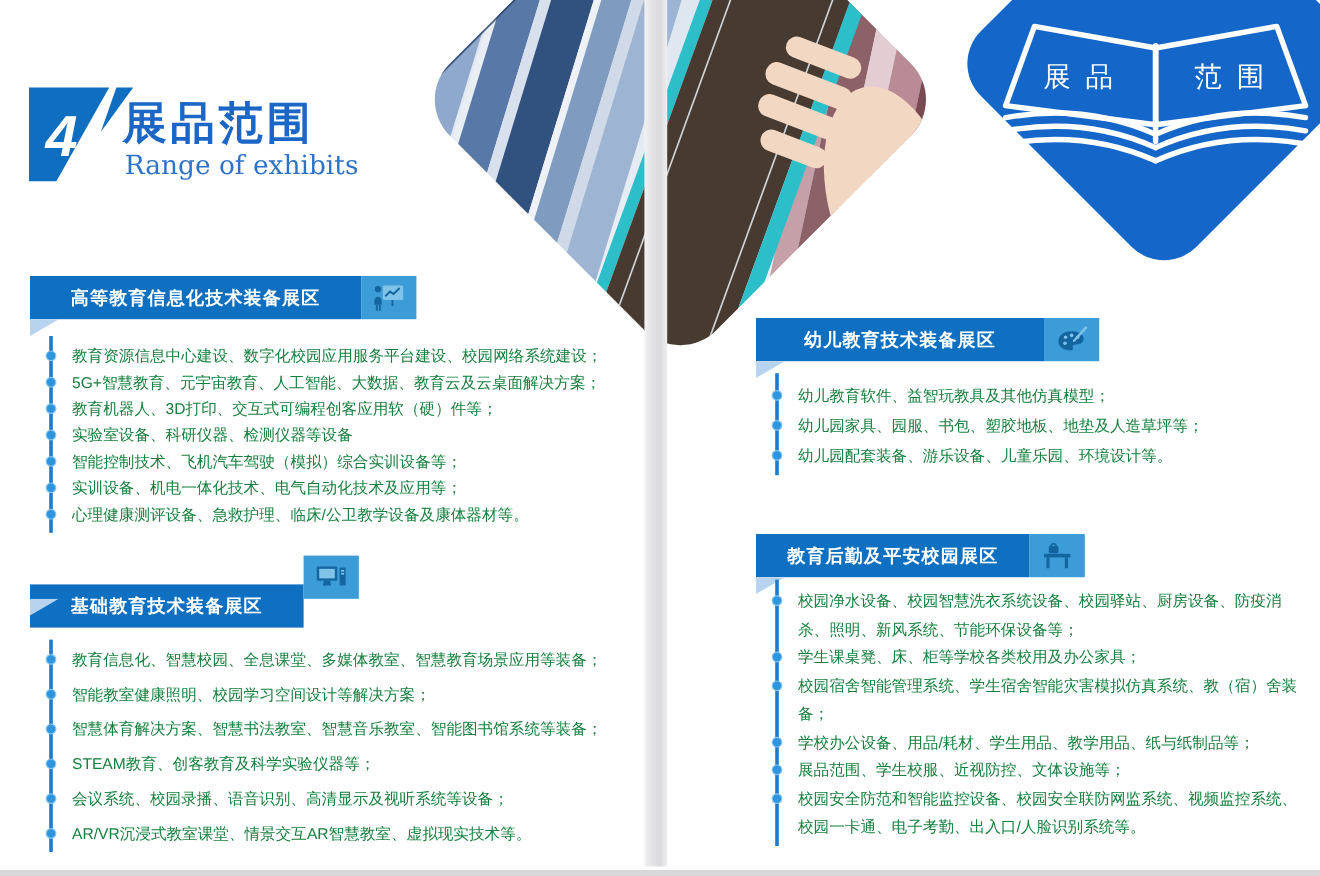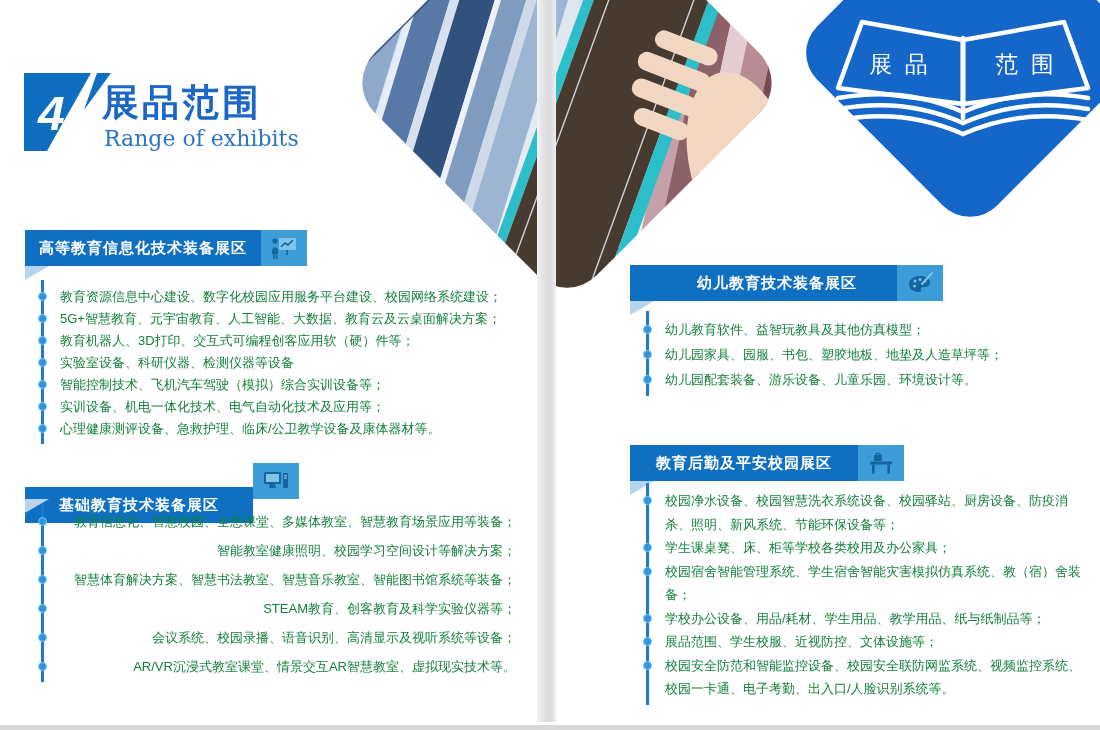--- a/index.html
+++ b/index.html
@@ -48,27 +48,27 @@
   }
   ul.items li{
     position:relative;padding-left:22px;font-size:13px;color:#15803d;
     line-height:var(--lh,22px);margin-bottom:var(--gap,0px);
   }
   ul.items li .dot{
     position:absolute;left:0;top:var(--dot-top,6px);width:9px;height:9px;border-radius:50%;
     background:#2d95dd;border:1px solid #85c4ee;box-sizing:border-box;
   }
   .s1{left:25px;top:230px;width:505px;--lh:22px;--gap:0px;--dot-top:6px;}
-  .s1 .sec-bar{width:236px;}
+  .s1 .sec-bar{width:276px;}
   .s1 ul.items{margin-top:20px;width:478px;}
   .s2{left:25px;top:463px;width:505px;--lh:22px;--gap:7px;--dot-top:6px;}
   .s2 .sec-bar{width:228px;margin-top:24px;}
-  .s2 ul.items{margin-top:12px;width:478px;text-align:right;}
+  .s2 ul.items{margin-top:40px;width:478px;}
   .s3{left:630px;top:265px;width:465px;--lh:25px;--gap:0px;--dot-top:8px;}
-  .s3 .sec-bar{width:240px;padding-left:27px;}
+  .s3 .sec-bar{width:240px;}
   .s3 ul.items{margin-top:16px;width:442px;}
   .s4{left:630px;top:445px;width:465px;--lh:23.5px;--gap:0px;--dot-top:7px;}
   .s4 .sec-bar{width:228px;}
   .s4 ul.items{margin-top:8px;width:442px;}
 </style>
 </head>
 <body>
 
 <div class="page">
 

